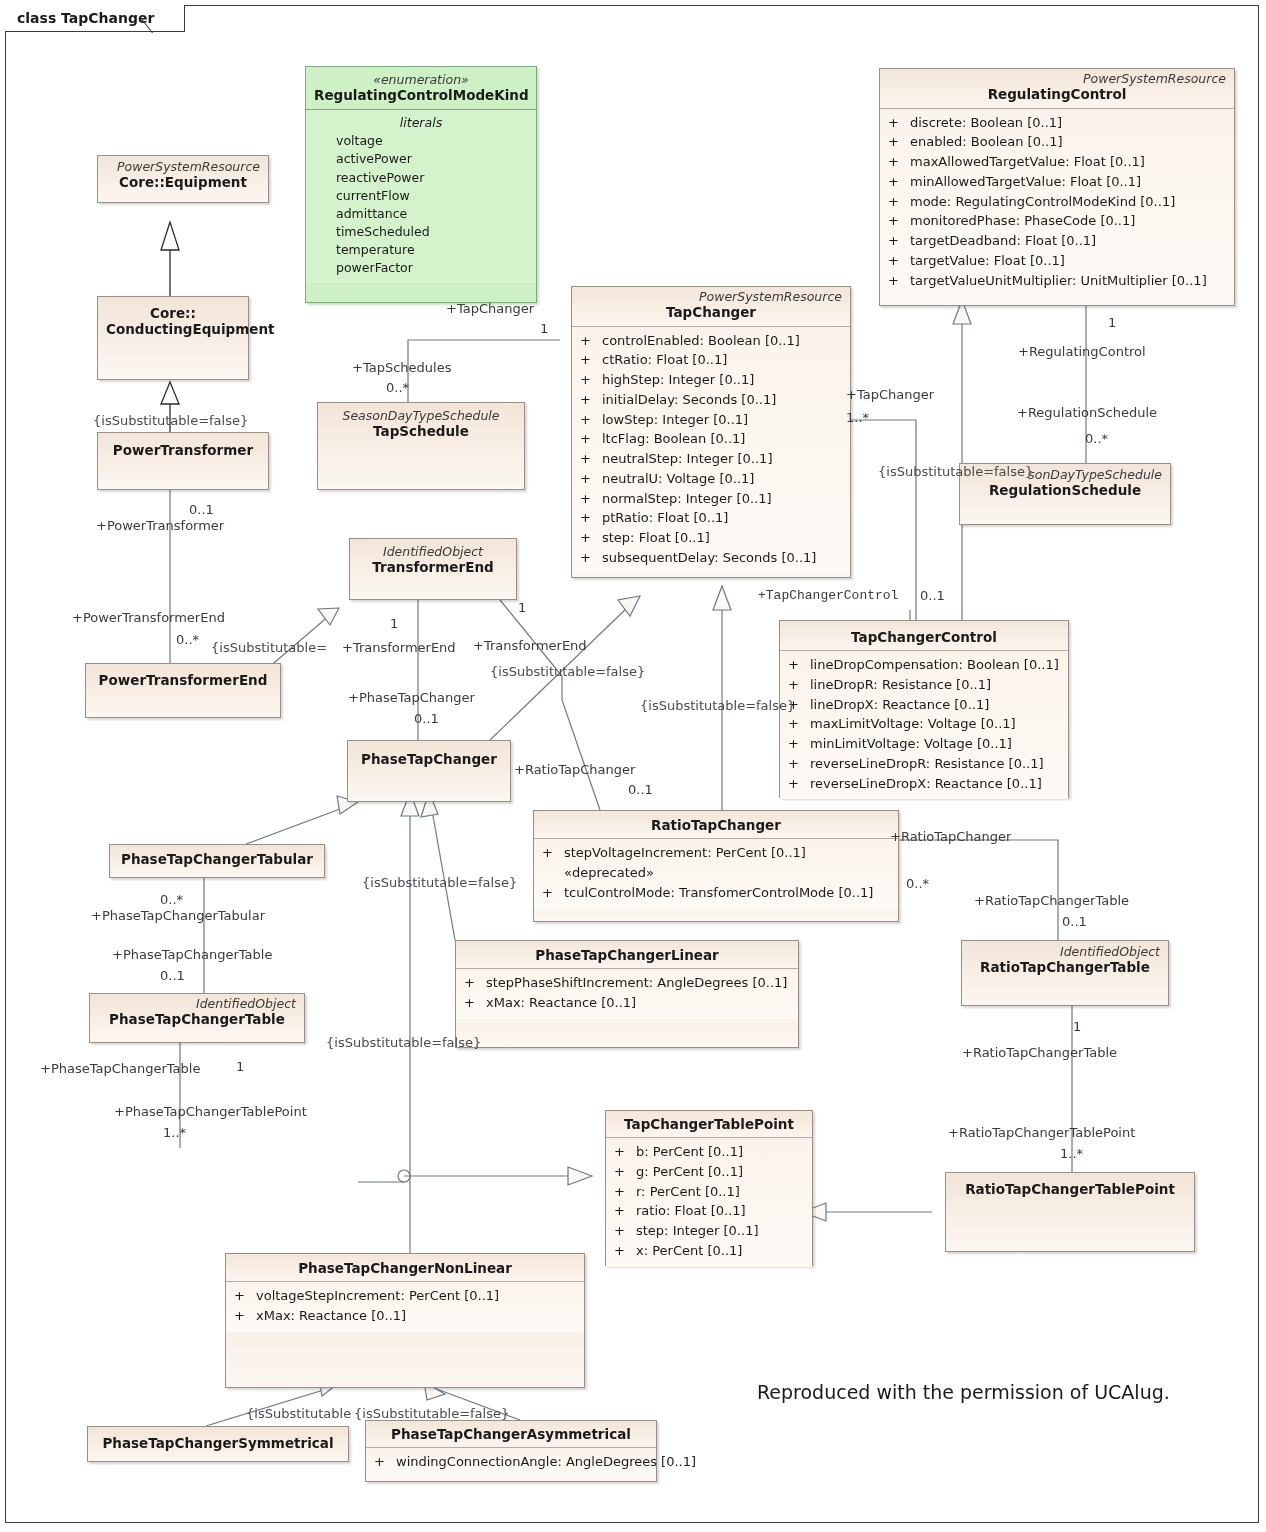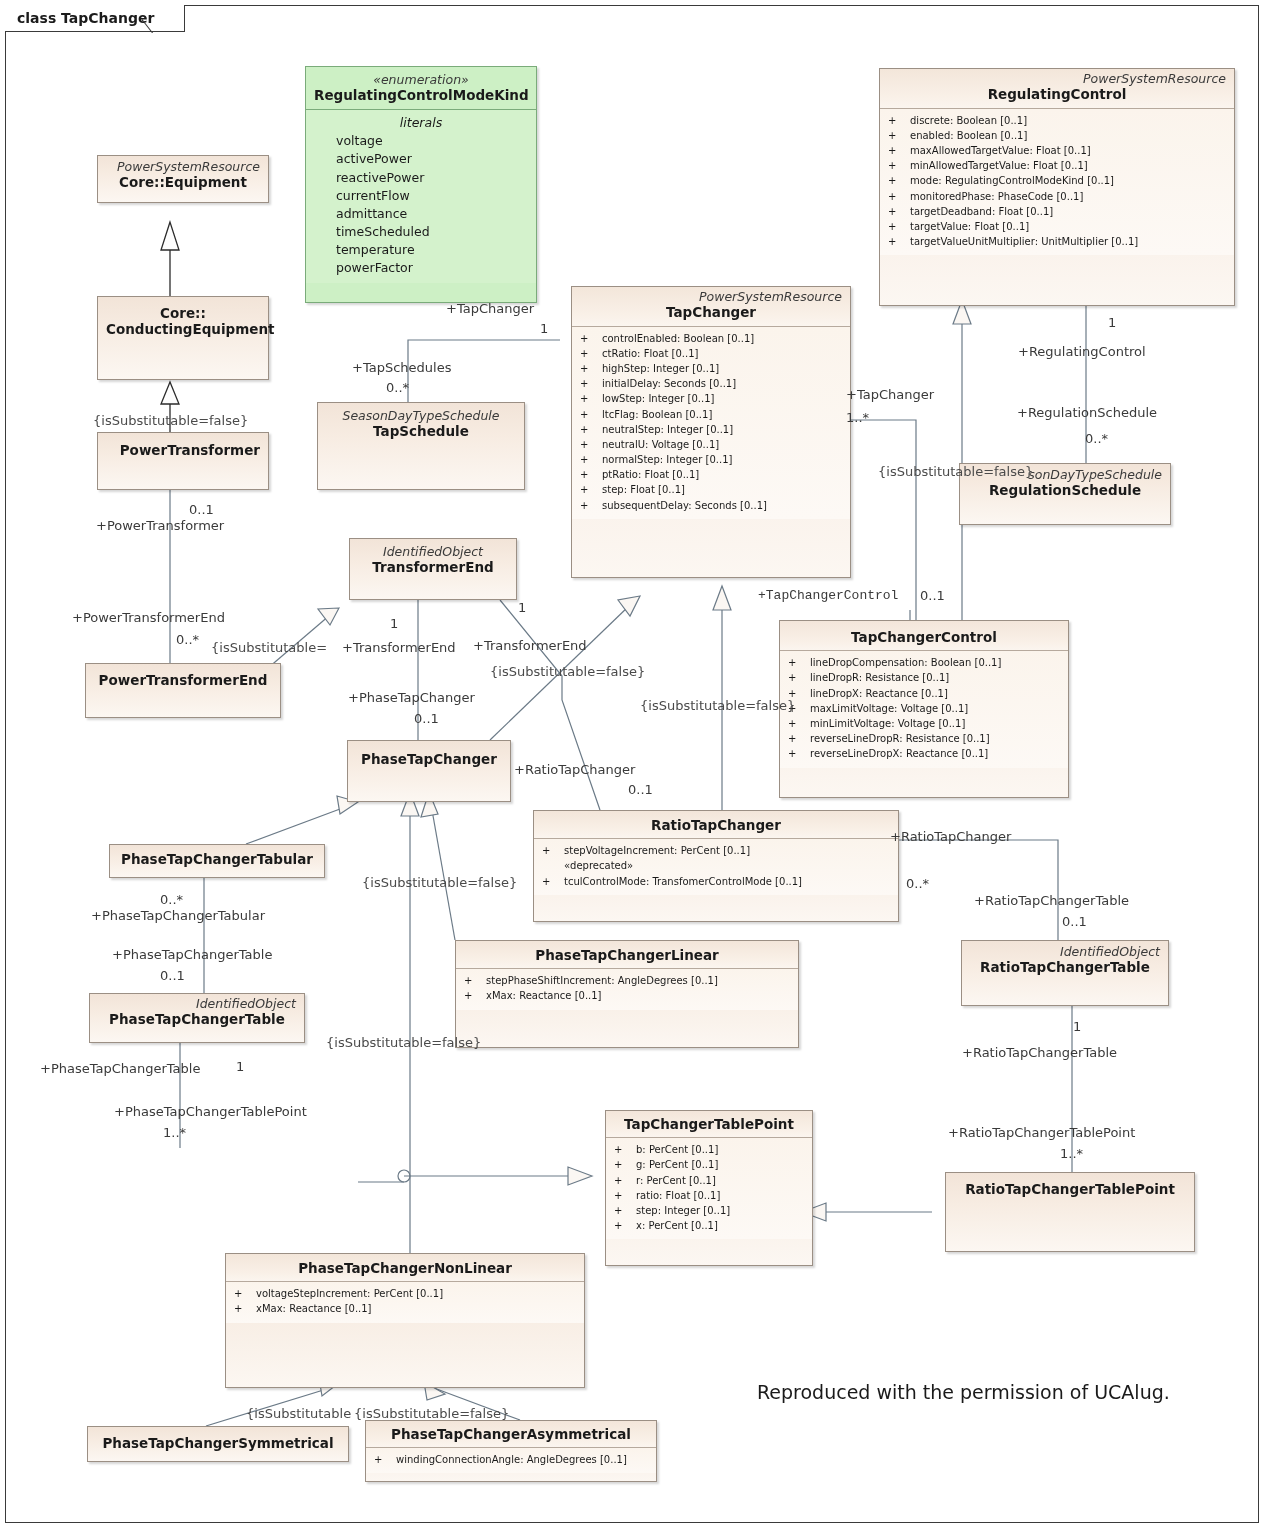--- a/index.html
+++ b/index.html
@@ -96,21 +96,21 @@
     font-weight: bold;
     font-size: 13.5px;
     color: #1a1a1a;
     line-height: 1.2;
   }
   .body {
     padding: 4px 4px 6px 4px;
     background: linear-gradient(180deg, #fbf4ec 0%, #fdf9f5 100%);
   }
   .attr {
-    font-size: 10px;
+    font-size: 13px;
     color: #1a1a1a;
     line-height: 1.52;
     white-space: nowrap;
     padding-left: 4px;
   }
   .attr .vis {
     display: inline-block;
     width: 22px;
     text-align: left;
     color: #1a1a1a;
@@ -269,29 +269,29 @@
 
   </svg>
 
   <div class="cls" style="left:84px; top:155px; width:172px; height:48px;">
     <div class="hdr">
       <span class="stereo">PowerSystemResource</span>
       <span class="cname">Core::Equipment</span>
     </div>
   </div>
 
-  <div class="cls" style="left:84px; top:296px; width:172px; height:84px;">
+  <div class="cls" style="left:84px; top:296px; width:152px; height:84px;">
     <div class="hdr" style="padding-top:8px;">
       <span class="cname">Core::</span>
       <span class="cname">ConductingEquipment</span>
     </div>
   </div>
 
   <div class="cls" style="left:84px; top:432px; width:172px; height:58px;">
-    <div class="hdr" style="padding-top:9px;text-align:right;">
+    <div class="hdr" style="padding-top:9px;">
       <span class="cname">PowerTransformer</span>
     </div>
   </div>
 
   <div class="cls" style="left:72px; top:663px; width:196px; height:55px;">
     <div class="hdr" style="padding-top:8px;">
       <span class="cname">PowerTransformerEnd</span>
     </div>
   </div>
 

